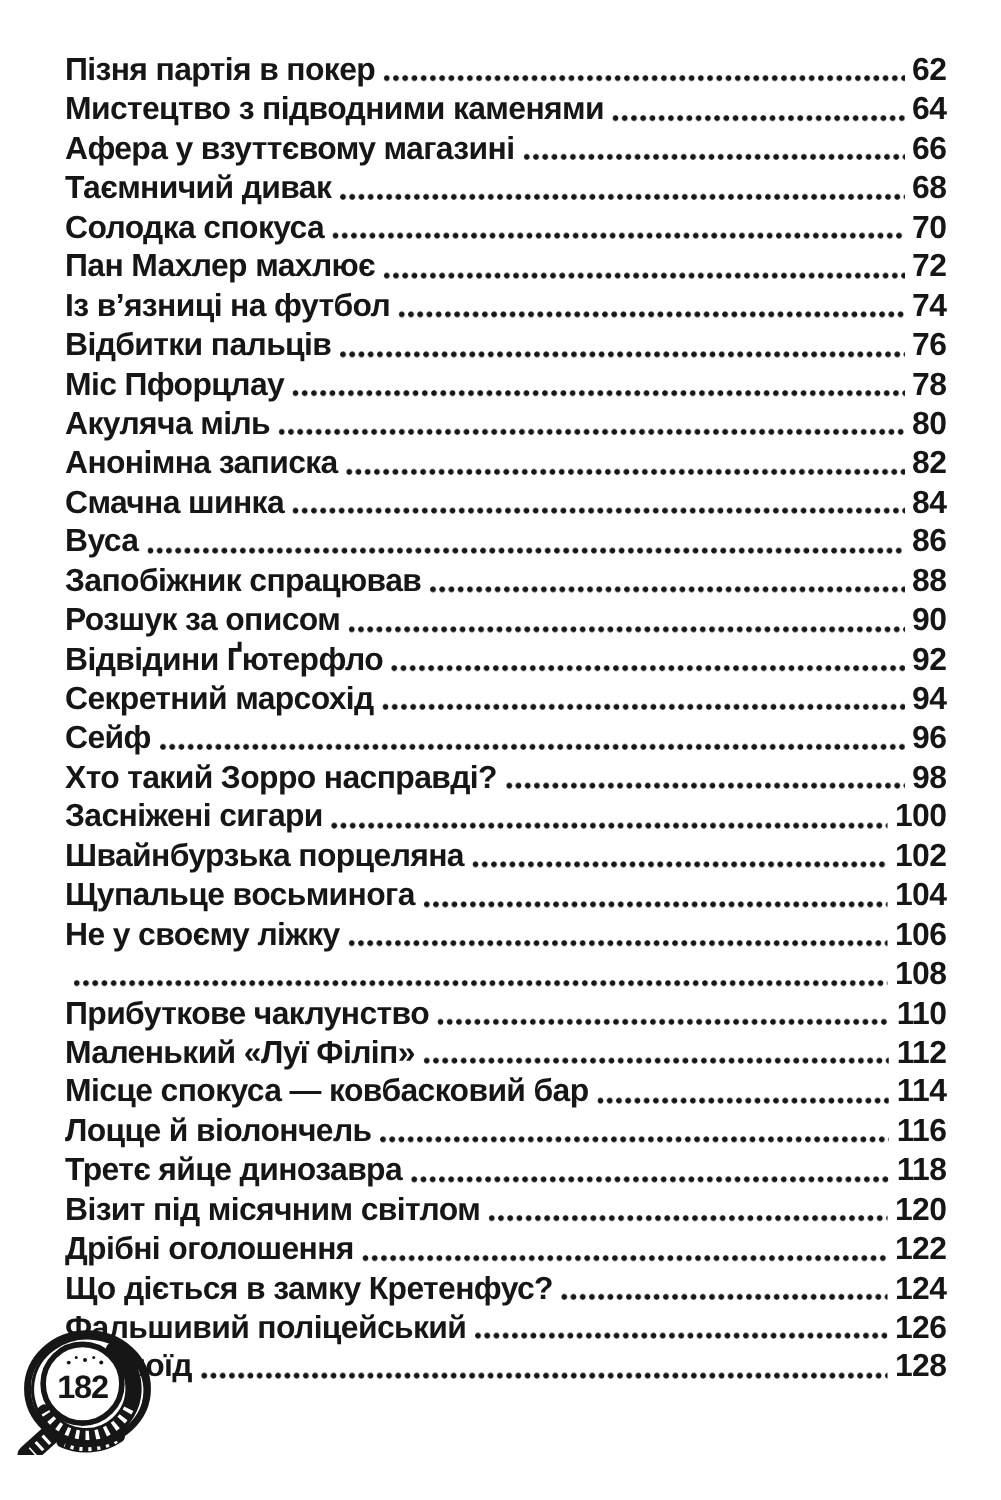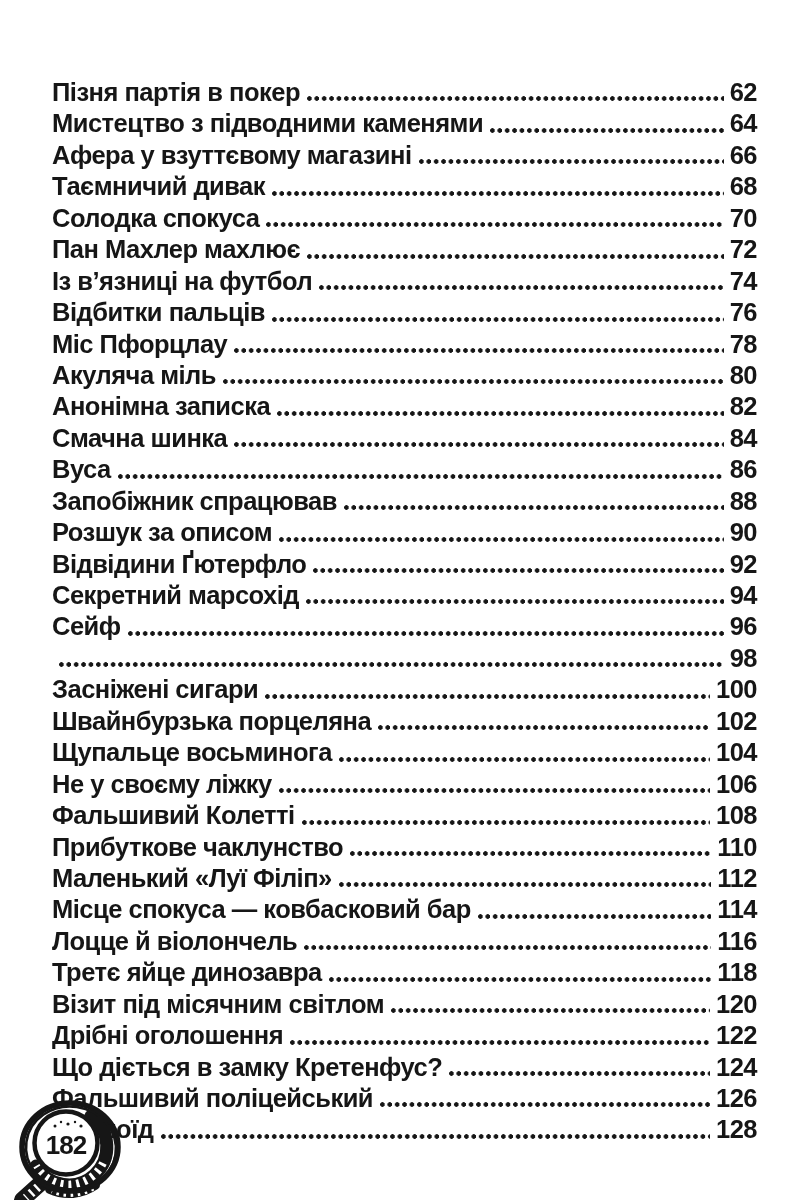--- a/index.html
+++ b/index.html
@@ -11,21 +11,20 @@
     width: 801px;
     height: 1200px;
     overflow: hidden;
     position: relative;
     font-family: "Liberation Sans", sans-serif;
   }
   .page {
     position: absolute;
     inset: 0;
     background: #ffffff;
-    margin-top: 36px;
   }
   .toc {
     position: absolute;
     left: 52px;
     right: 44px;
     top: 41px;
   }
   .row {
     display: flex;
     height: 31.45px;
@@ -173,20 +172,21 @@
       <span class="num">94</span>
     </div>
 
     <div class="row">
       <span class="title">Сейф</span>
       <span class="leader"></span>
       <span class="num">96</span>
     </div>
 
     <div class="row">
+      <span class="title">Хто такий Зорро насправді?</span>
       <span class="leader"></span>
       <span class="num">98</span>
     </div>
 
     <div class="row">
       <span class="title">Засніжені сигари</span>
       <span class="leader"></span>
       <span class="num">100</span>
     </div>
 
@@ -202,21 +202,20 @@
       <span class="num">104</span>
     </div>
 
     <div class="row">
       <span class="title">Не у своєму ліжку</span>
       <span class="leader"></span>
       <span class="num">106</span>
     </div>
 
     <div class="row">
-      <span class="title">Фальшивий Колетті</span>
       <span class="leader"></span>
       <span class="num">108</span>
     </div>
 
     <div class="row">
       <span class="title">Прибуткове чаклунство</span>
       <span class="leader"></span>
       <span class="num">110</span>
     </div>
 

